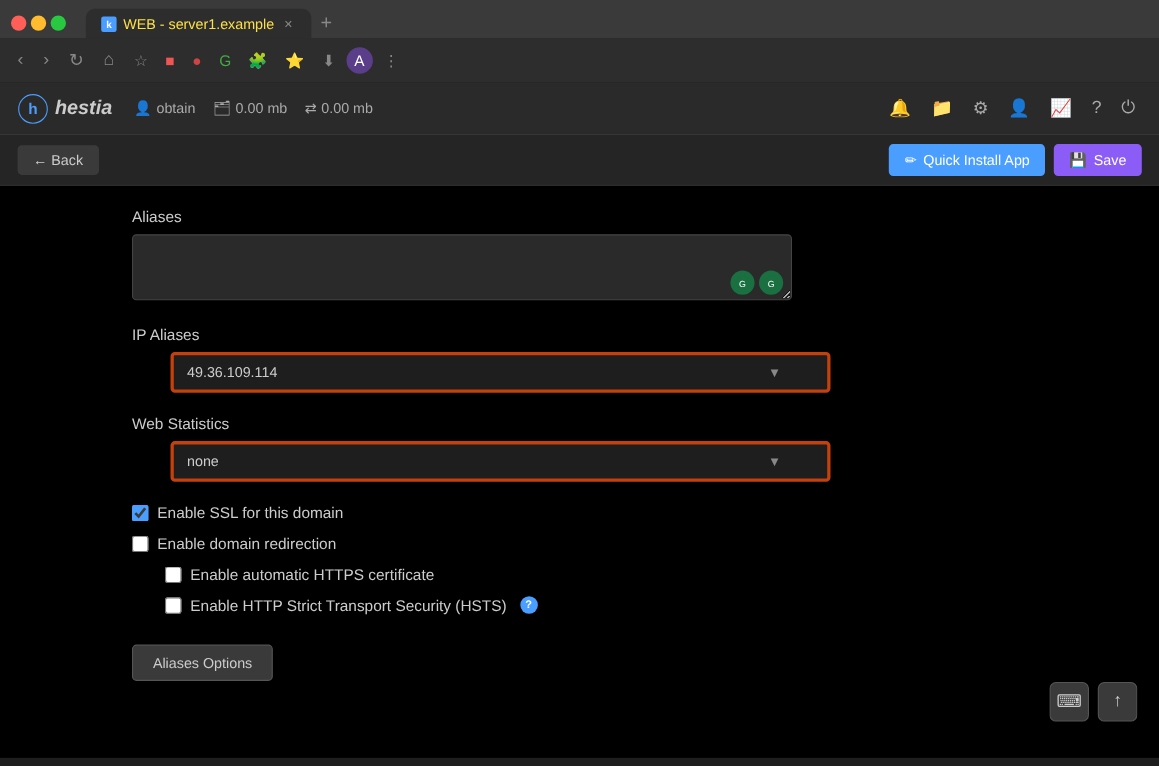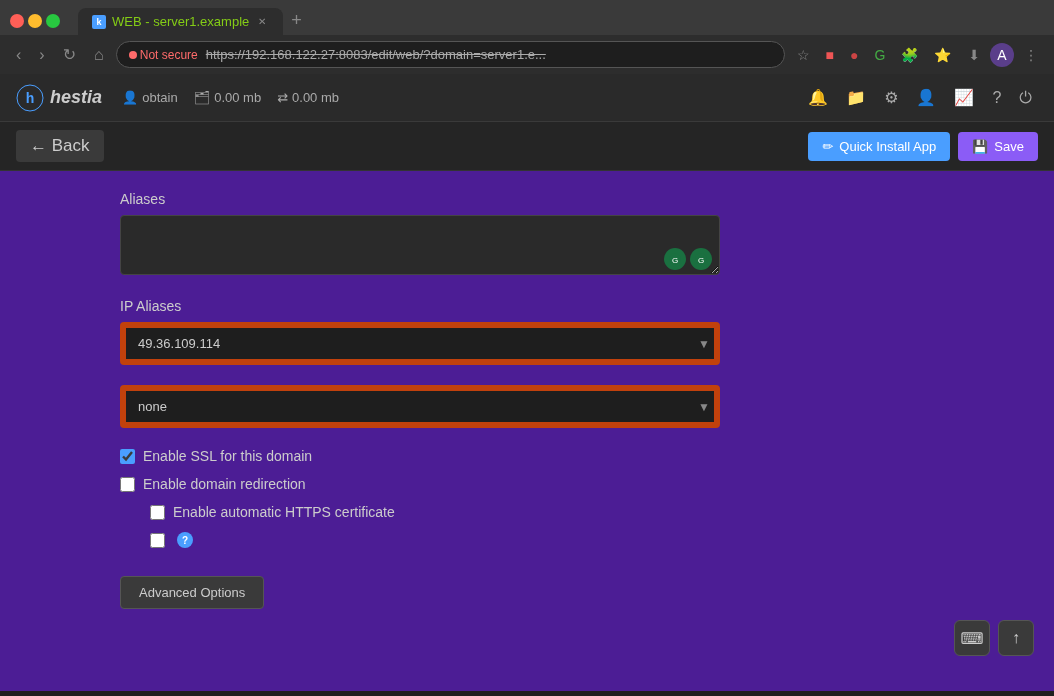--- a/index.html
+++ b/index.html
@@ -28,37 +28,37 @@
     .app-header { background: #2a2a2a; display: flex; align-items: center; padding: 0 16px; height: 48px; border-bottom: 1px solid #3a3a3a; }
     .logo { color: #fff; font-size: 18px; font-weight: bold; display: flex; align-items: center; gap: 6px; margin-right: 20px; }
     .logo-icon { width: 28px; height: 28px; background: #4a9eff; border-radius: 4px; display: flex; align-items: center; justify-content: center; font-size: 14px; color: white; }
     .header-info { display: flex; align-items: center; gap: 16px; color: #aaa; font-size: 13px; }
     .header-item { display: flex; align-items: center; gap: 4px; }
     .header-icons { margin-left: auto; display: flex; align-items: center; gap: 6px; }
     .header-icon-btn { background: none; border: none; color: #aaa; font-size: 16px; cursor: pointer; padding: 6px; border-radius: 4px; }
 
     
     .action-bar { display: flex; align-items: center; padding: 8px 16px; background: #252525; border-bottom: 1px solid #333; gap: 8px; }
-    .back-btn { background: #3a3a3a; border: none; color: #ccc; padding: 6px 14px; border-radius: 4px; cursor: pointer; font-size: 17px; display: flex; align-items: center; gap: 4px; }
+    .back-btn { background: #3a3a3a; border: none; color: #ccc; padding: 6px 14px; border-radius: 4px; cursor: pointer; font-size: 13px; display: flex; align-items: center; gap: 4px; }
     .spacer { flex: 1; }
     .quick-install-btn { background: #4a9eff; border: none; color: white; padding: 7px 14px; border-radius: 4px; cursor: pointer; font-size: 13px; display: flex; align-items: center; gap: 6px; }
     .save-btn { background: #8b5cf6; border: none; color: white; padding: 7px 14px; border-radius: 4px; cursor: pointer; font-size: 13px; display: flex; align-items: center; gap: 6px; }
 
     
-    .main-content { background: #4c1d95; min-height: 520px; padding: 20px 120px 20px 120px; overflow-y: auto; }
+    .main-content { background: #000000; min-height: 520px; padding: 20px 120px 20px 120px; overflow-y: auto; }
 
     .form-section { margin-bottom: 20px; }
     .form-label { color: #ccc; font-size: 14px; margin-bottom: 8px; display: block; }
 
     .form-textarea { width: 100%; max-width: 600px; height: 60px; background: #1e1e1e; border: 1px solid #444; border-radius: 4px; color: #ccc; padding: 8px; font-size: 13px; resize: vertical; position: relative; }
     .textarea-wrapper { position: relative; max-width: 600px; }
     .textarea-icons { position: absolute; bottom: 8px; right: 8px; display: flex; gap: 4px; }
     .textarea-icon { width: 22px; height: 22px; border-radius: 50%; display: flex; align-items: center; justify-content: center; font-size: 11px; cursor: pointer; }
 
-    .form-select { width: 100%; max-width: 600px; background: #1e1e1e; border: 6px solid #c2410c; border-radius: 4px; color: #ccc; padding: 8px 12px; font-size: 13px; appearance: none; cursor: pointer; }
+    .form-select { width: 100%; max-width: 600px; background: #1e1e1e; border: 3px solid #c2410c; border-radius: 4px; color: #ccc; padding: 8px 12px; font-size: 13px; appearance: none; cursor: pointer; margin-left: 35px; }
     .select-wrapper { position: relative; max-width: 600px; }
     .select-arrow { position: absolute; right: 10px; top: 50%; transform: translateY(-50%); color: #888; pointer-events: none; font-size: 12px; }
 
     .checkbox-row { display: flex; align-items: center; gap: 8px; margin-bottom: 12px; cursor: pointer; }
     .checkbox-row input[type="checkbox"] { width: 15px; height: 15px; accent-color: #4a9eff; cursor: pointer; }
     .checkbox-label { color: #ccc; font-size: 14px; }
     .indented { padding-left: 30px; }
 
     .help-icon { display: inline-flex; align-items: center; justify-content: center; width: 16px; height: 16px; background: #4a9eff; border-radius: 50%; color: white; font-size: 10px; font-weight: bold; cursor: pointer; margin-left: 4px; }
 
@@ -76,39 +76,32 @@
     <div class="browser-controls">
       <div class="browser-btn btn-close"></div>
       <div class="browser-btn btn-min"></div>
       <div class="browser-btn btn-max"></div>
     </div>
     <div class="tab-bar">
       <div class="tab">
         <div class="tab-favicon">
           <span>k</span>
         </div>
-        <span style="font-size:13px; color:#84cc16; white-space:nowrap; overflow:hidden; text-overflow:ellipsis; max-width:160px;">WEB - server1.example</span>
+        <span style="font-size:13px; color:#fde047; white-space:nowrap; overflow:hidden; text-overflow:ellipsis; max-width:160px;">WEB - server1.example</span>
         <div class="tab-close">✕</div>
       </div>
       <button class="tab-new">+</button>
     </div>
   </div>
 
   <div class="browser-nav">
     <button class="nav-btn">‹</button>
     <button class="nav-btn">›</button>
     <button class="nav-btn">↻</button>
     <button class="nav-btn">⌂</button>
-    <div class="address-bar">
-      <div class="not-secure">
-        <div class="not-secure-dot"></div>
-        <span>Not secure</span>
-      </div>
-      <span class="url-text">https://192.168.122.27:8083/edit/web/?domain=server1.e...</span>
-    </div>
     <div class="nav-icons">
       <button class="nav-icon-btn">☆</button>
       <button class="nav-icon-btn" style="color:#e55;">■</button>
       <button class="nav-icon-btn" style="color:#c44;">●</button>
       <button class="nav-icon-btn" style="color:#4a4;">G</button>
       <button class="nav-icon-btn">🧩</button>
       <button class="nav-icon-btn">⭐</button>
       <button class="nav-icon-btn">⬇</button>
       <button class="nav-icon-btn" style="background:#5a3e8a; color:white; border-radius:50%; width:24px; height:24px; padding:0;">A</button>
       <button class="nav-icon-btn">⋮</button>
@@ -190,20 +183,21 @@
       <label class="form-label">IP Aliases</label>
       <div class="select-wrapper">
         <select class="form-select">
           <option>49.36.109.114</option>
         </select>
         <span class="select-arrow">▼</span>
       </div>
     </div>
 
     <div class="form-section">
+      <label class="form-label">Web Statistics</label>
       <div class="select-wrapper">
         <select class="form-select">
           <option>none</option>
         </select>
         <span class="select-arrow">▼</span>
       </div>
     </div>
 
     <div class="form-section">
 
@@ -219,28 +213,29 @@
 
       <div class="indented">
 
         <label class="checkbox-row">
           <input type="checkbox" style="">
           <span class="checkbox-label">Enable automatic HTTPS certificate</span>
         </label>
 
         <label class="checkbox-row">
           <input type="checkbox" style="">
+          <span class="checkbox-label">Enable HTTP Strict Transport Security (HSTS)</span>
           <span class="help-icon">?</span>
         </label>
       </div>
 
     </div>
 
     <div class="form-section">
-      <button class="advanced-btn">Advanced Options</button>
+      <button class="advanced-btn">Aliases Options</button>
     </div>
 
   </div>
 
   <div class="scroll-buttons">
     <button class="scroll-btn">⌨</button>
     <button class="scroll-btn">↑</button>
   </div>
 
 </div>

